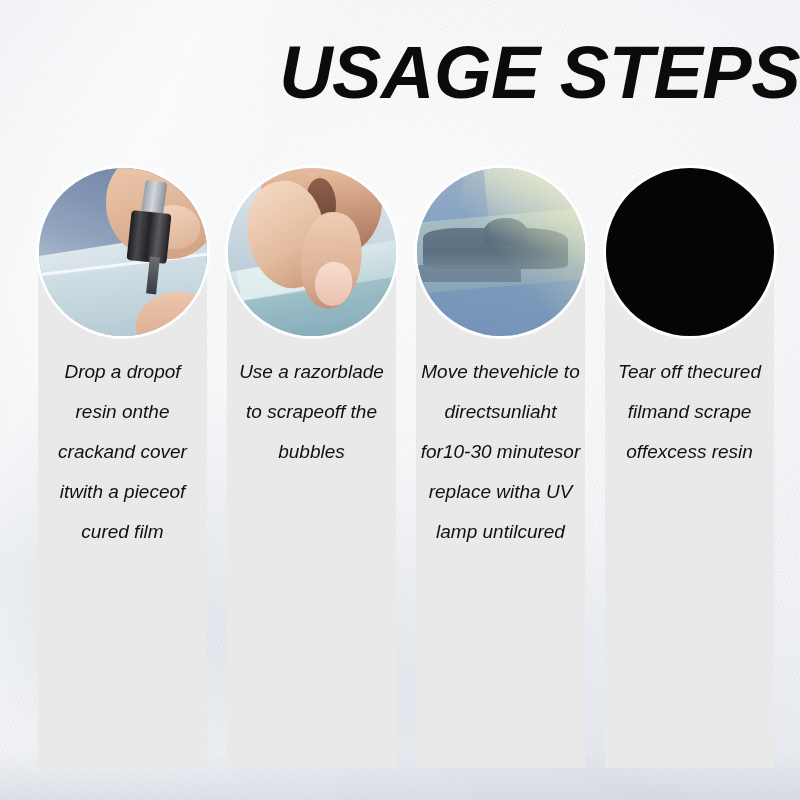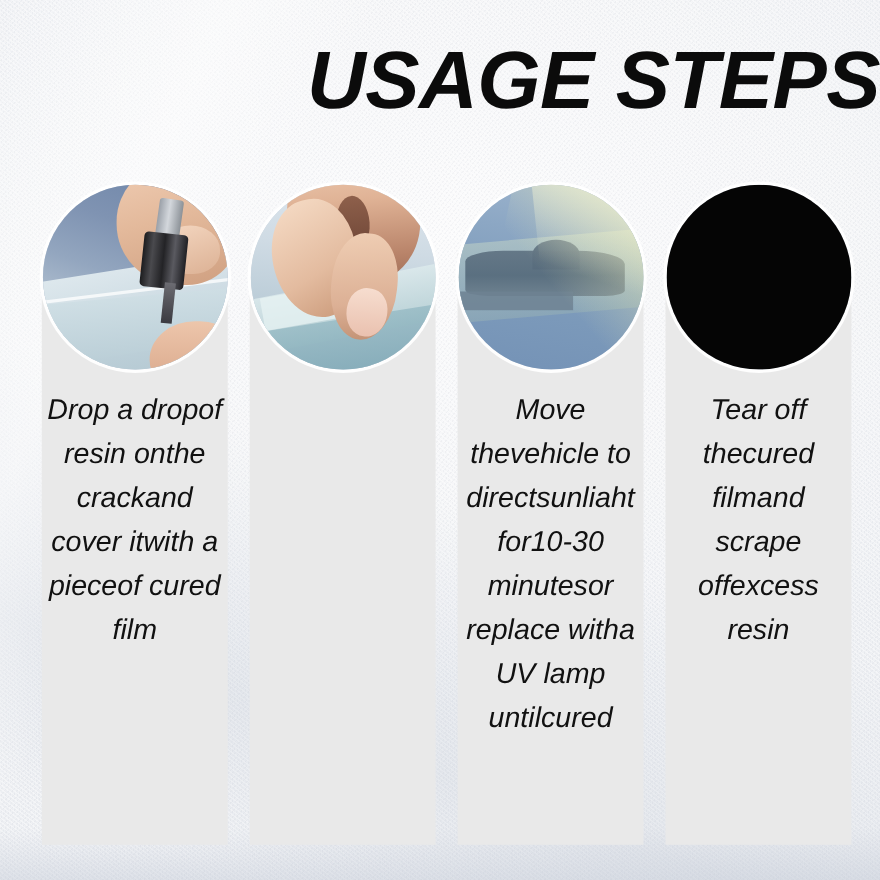--- a/index.html
+++ b/index.html
@@ -313,21 +313,21 @@
 
   
   .step-caption {
     position: relative;
     z-index: 5;
     margin-top: 16px;
     width: 160px;
     text-align: center;
     font-style: italic;
     font-weight: normal;
-    font-size: 26px;
+    font-size: 19px;
     line-height: 40px;
     color: #111111;
     word-break: break-word;
   }
 </style>
 </head>
 <body>
 
 <div id="page">
 
@@ -362,20 +362,21 @@
           <div class="glass-a"></div>
           <div class="glass-b"></div>
           <div class="film"></div>
           <div class="knuckle"></div>
           <div class="gap"></div>
           <div class="thumb"></div>
           <div class="index"></div>
           <div class="nail"></div>
         </div>
       </div>
+      <div class="step-caption">Use a razorblade to scrapeoff the bubbles</div>
     </div>
 
     <div class="step">
       <div class="step-card"></div>
       <div class="step-photo">
         <div class="ph ph-sun">
           <div class="band"></div>
           <div class="hump"></div>
           <div class="silhouette"></div>
           <div class="low"></div>

